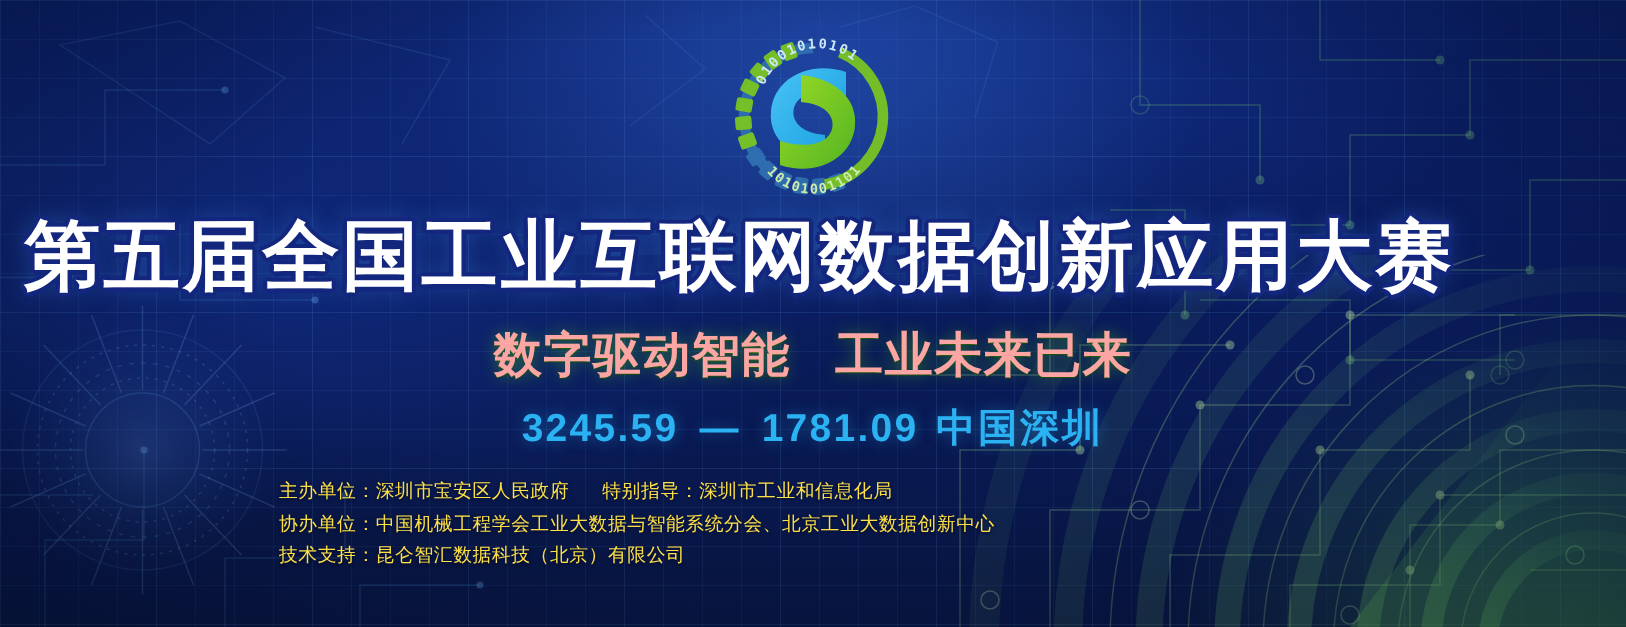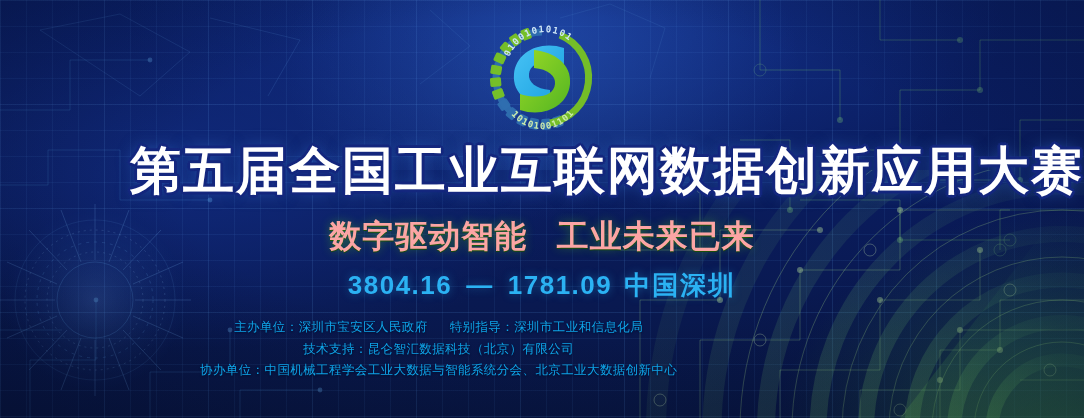--- a/index.html
+++ b/index.html
@@ -52,22 +52,22 @@
     background:radial-gradient(ellipse 100% 100% at 88% 92%, rgba(86,190,76,.42) 0%, rgba(86,190,76,.12) 46%, rgba(86,190,76,0) 72%);
   }
 
   
   .logo{
     position:absolute;left:484px;top:18px;width:116px;height:120px;
   }
 
   
   .title{
-    position:absolute;left:0;right:0;top:141px;
-    text-align:right;
+    position:absolute;left:16px;right:0;top:141px;
+    text-align:left;
     font-size:51px;
     font-weight:bold;
     letter-spacing:2px;
     color:#ffffff;
     line-height:1.16;
     white-space:nowrap;
     text-shadow:
       -2px 0 0 #14277e, 2px 0 0 #14277e, 0 -2px 0 #14277e, 0 2px 0 #14277e,
       -2px -2px 0 #14277e, 2px -2px 0 #14277e, -2px 2px 0 #14277e, 2px 2px 0 #14277e,
       -3px 0 0 #14277e, 3px 0 0 #14277e, 0 3px 0 #14277e, 0 -3px 0 #14277e,
@@ -99,28 +99,27 @@
     color:#2bb2f3;
   }
   .daterow .city{
     margin-left:12px;
     letter-spacing:2px;
     margin-top:24px;
   }
 
   
   .credits{
-    position:absolute;left:200px;top:317px;
-    color:#0ea5e9;
+    position:absolute;left:186px;top:317px;
+    color:#fde047;
     font-size:12.5px;
     line-height:21.5px;
     letter-spacing:.4px;
     white-space:nowrap;
     text-shadow:0 1px 2px rgba(2,10,40,.9);
-    text-align:center;
   }
   .credits .line{display:block;}
   .credits .gap{display:inline-block;width:22px;}
 </style>
 </head>
 <body>
 
 <div id="banner">
 
   <div class="bg-base"></div>
@@ -352,28 +351,28 @@
         <textPath href="#arcBot" startOffset="6%">10101001101</textPath>
       </text>
     </svg>
   </div>
 
   <div class="title">第五届全国工业互联网数据创新应用大赛</div>
 
   <div class="subtitle">数字驱动智能   工业未来已来</div>
 
   <div class="daterow">
-    <span>3804.16</span><span class="dash">—</span><span>1781.09</span><span class="city">中国深圳</span>
+    <span>3245.59</span><span class="dash">—</span><span>1781.09</span><span class="city">中国深圳</span>
   </div>
 
   <div class="credits">
     <span class="line">
       <span>主办单位：深圳市宝安区人民政府</span><span class="gap"></span><span>特别指导：深圳市工业和信息化局</span>
     </span>
     <span class="line">
+      <span>协办单位：中国机械工程学会工业大数据与智能系统分会、北京工业大数据创新中心</span>
+    </span>
+    <span class="line">
       <span>技术支持：昆仑智汇数据科技（北京）有限公司</span>
     </span>
-    <span class="line">
-      <span>协办单位：中国机械工程学会工业大数据与智能系统分会、北京工业大数据创新中心</span>
-    </span>
   </div>
 
 </div>
 
 </body></html>

